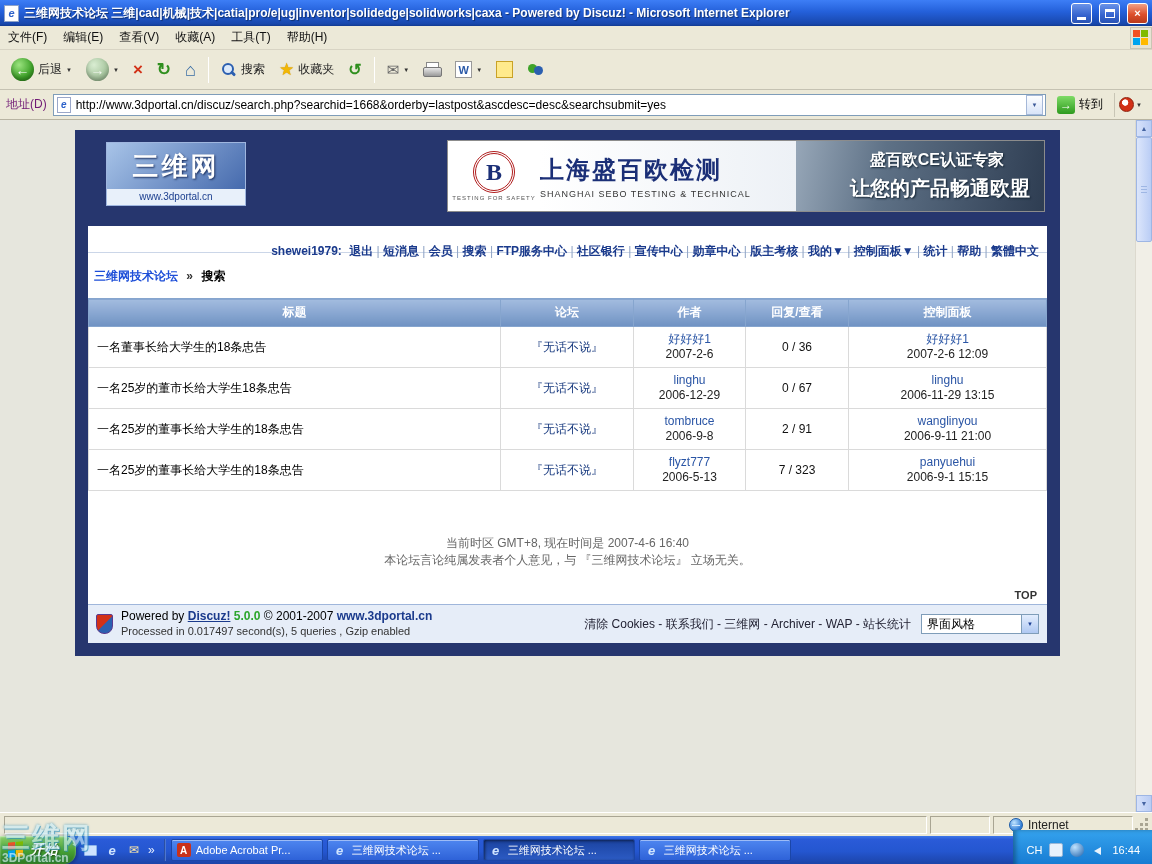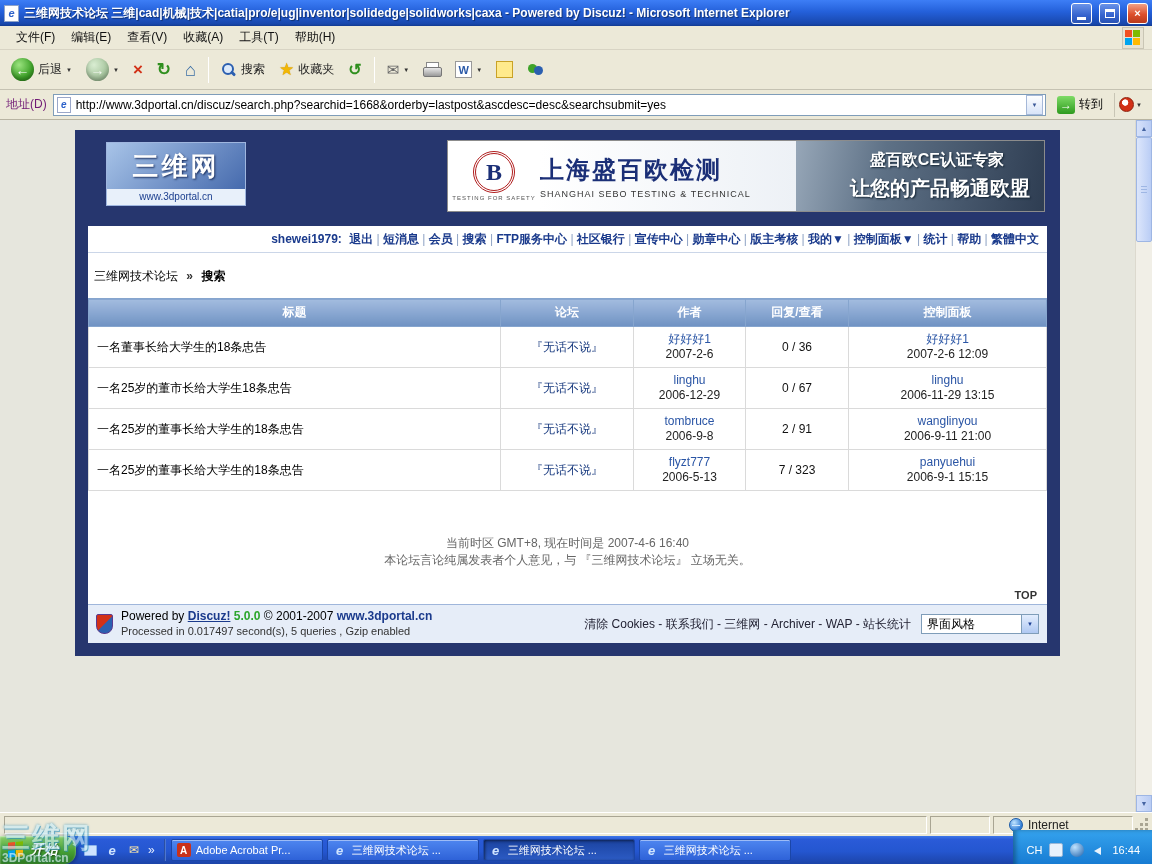--- a/index.html
+++ b/index.html
@@ -13,21 +13,21 @@
   .doc-icon { width:15px; height:17px; background:#fff; border:1px solid #8FA3C8; display:flex; align-items:center; justify-content:center;
     font-size:11px; font-weight:bold; font-style:italic; color:#2E62C9; flex:0 0 auto; }
   .title-text { color:#fff; font-size:12px; font-weight:bold; text-shadow:1px 1px 1px #10306E; white-space:nowrap; overflow:hidden; flex:1; }
   .win-btn { width:21px; height:21px; border-radius:3px; border:1px solid #fff; display:flex; align-items:center; justify-content:center;
     background:linear-gradient(#6A93E8,#3563CE 60%,#2A53B4); color:#fff; font-size:11px; font-weight:bold; margin-left:2px; flex:0 0 auto; }
   .win-btn.close { background:linear-gradient(#F0A086,#DD4F2C 55%,#B93A1C); }
   .glyph-min { width:9px; height:3px; background:#fff; margin-top:10px; }
   .glyph-max { width:10px; height:9px; border:1px solid #fff; border-top:3px solid #fff; }
 
   
-  .menubar { height:24px; background:#ECE9D8; border-bottom:1px solid #D8D4C4; display:flex; align-items:center; padding:0 8px; font-size:12px; color:#111; }
+  .menubar { height:24px; background:#ECE9D8; border-bottom:1px solid #D8D4C4; display:flex; align-items:center; padding:0 0; font-size:12px; color:#111; }
   .menu-item { padding:3px 8px; }
   .throbber { margin-left:auto; width:22px; height:22px; background:#E7E3D3; border:1px solid #C9C5B4; display:flex; align-items:center; justify-content:center; }
   .winflag { width:16px; height:16px; display:grid; grid-template-columns:7px 7px; grid-template-rows:7px 7px; gap:1px; }
   .winflag i { display:block; }
   .wf1{background:#F25022;} .wf2{background:#7FBA00;} .wf3{background:#00A4EF;} .wf4{background:#FFB900;}
 
   
   .toolbar { height:40px; background:#ECE9D8; border-bottom:1px solid #C5C2B2; display:flex; align-items:center; padding:0 6px; gap:4px; font-size:12px; color:#222; }
   .tb-btn { display:flex; align-items:center; gap:4px; padding:3px 5px; border-radius:3px; }
   .circ { width:23px; height:23px; border-radius:50%; color:#fff; font-size:14px; font-weight:bold; display:flex; align-items:center; justify-content:center;
@@ -89,26 +89,26 @@
   .b-circle { width:42px; height:42px; border-radius:50%; border:3px double #B01E1E; color:#1B2F77; font-weight:bold; font-size:24px; display:flex; align-items:center; justify-content:center; font-family:"Liberation Serif", serif; }
   .bn-tag { font-size:6px; color:#555; letter-spacing:1px; }
   .bn-mid { width:256px; display:flex; flex-direction:column; justify-content:center; gap:3px; background:linear-gradient(90deg,#fff,#EDF1F6); }
   .bn-cn { color:#1B2F77; font-size:24px; font-weight:bold; letter-spacing:2px; }
   .bn-en { color:#333; font-size:9px; letter-spacing:1px; }
   .bn-right { flex:1; background:linear-gradient(100deg,#97A7B8 0%,#5E7186 35%,#2E3D52 100%); color:#fff; display:flex; flex-direction:column; justify-content:center; align-items:flex-end; padding:0 14px; gap:4px; }
   .bn-s1 { font-size:16px; font-weight:bold; text-shadow:1px 1px 2px #10202F; margin-right:26px; }
   .bn-s2 { font-size:20px; font-weight:bold; text-shadow:1px 1px 2px #10202F; }
 
   .content { background:#fff; }
-  .nav { height:27px; line-height:26px; text-align:right; padding:0 8px; font-size:12px; font-weight:bold; color:#1A3A8C; border-bottom:1px solid #CBD6E8; white-space:nowrap; }
+  .nav { height:27px; line-height:26px; text-align:right; padding:12px 8px; font-size:12px; font-weight:bold; color:#1A3A8C; border-bottom:1px solid #CBD6E8; white-space:nowrap; }
   .nav a { color:#1A3A8C; text-decoration:none; }
   .nav .nav-user { margin-right:4px; }
   .nav a:not(:last-child)::after { content:" | "; color:#8FA3C4; font-weight:normal; }
   .breadcrumb { padding:15px 6px 13px; font-size:12px; color:#000; }
-  .breadcrumb .bc-root { color:#000000; font-weight:normal; text-decoration:none;margin-top:16px; }
+  .breadcrumb .bc-root { color:#1d4ed8; font-weight:bold; text-decoration:none;margin-top:16px; }
   .breadcrumb .bc-sep { margin:0 5px; color:#333; font-weight:bold; }
   .breadcrumb .bc-cur { font-weight:bold; }
 
   table.results { width:100%; border-collapse:collapse; }
   table.results th { height:28px; background:linear-gradient(#A3BCDF,#6F92C3); color:#fff; font-size:12px; font-weight:bold;
     border:1px solid #86A5CE; text-align:center; }
   table.results td { border:1px solid #DADADA; background:#fff; font-size:12px; color:#111; padding:5px 8px; height:40px; line-height:15px; vertical-align:middle; }
   .t-title { text-align:left; }
   .thread-link { color:#000; text-decoration:none; }
   .t-forum { text-align:center; }

